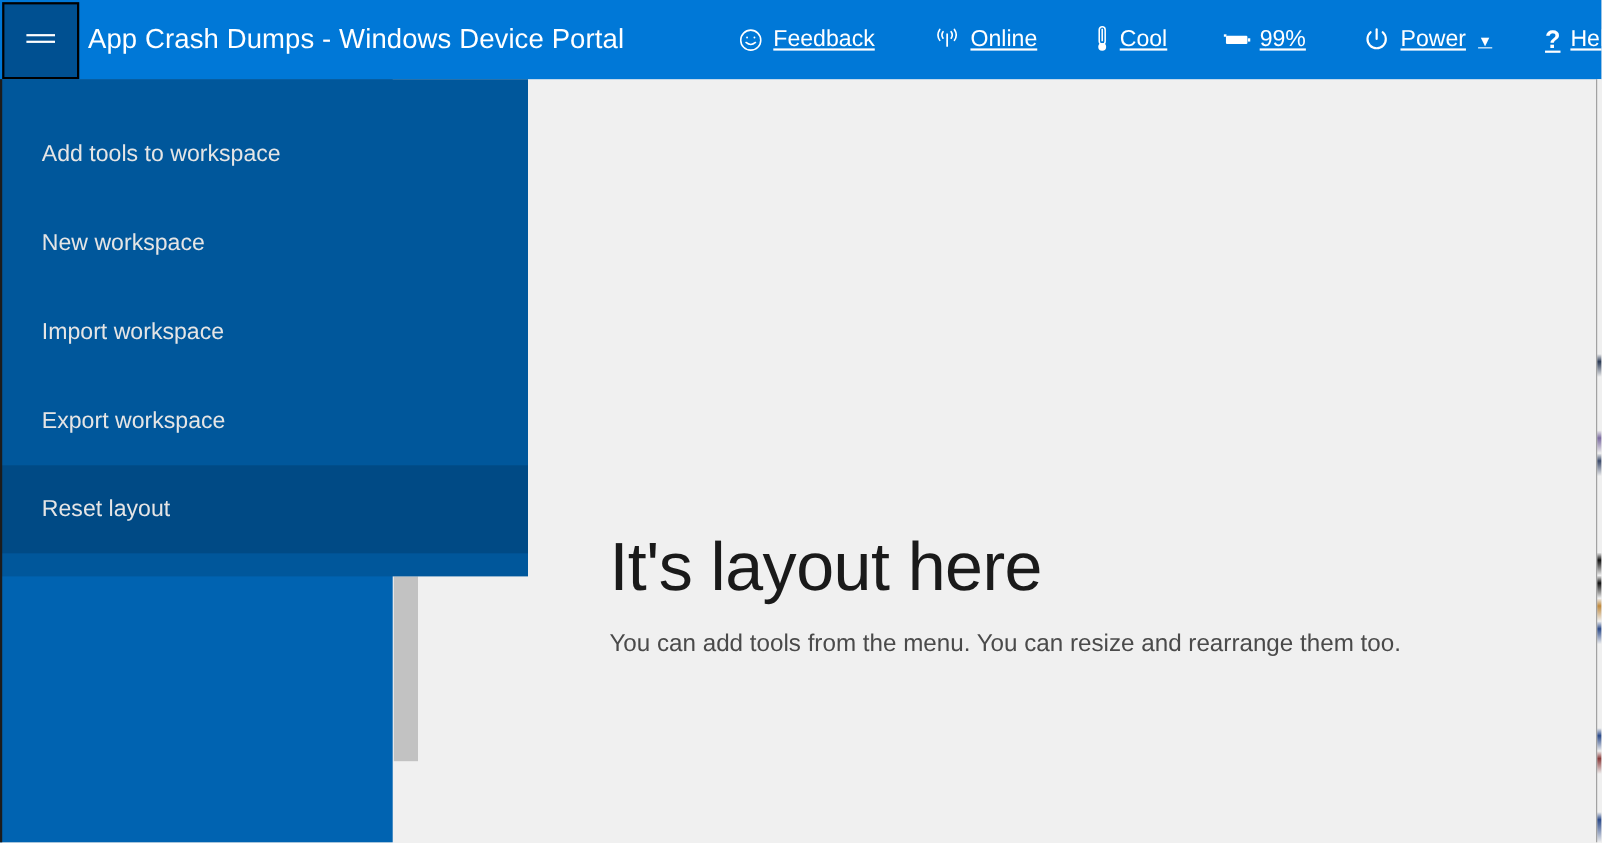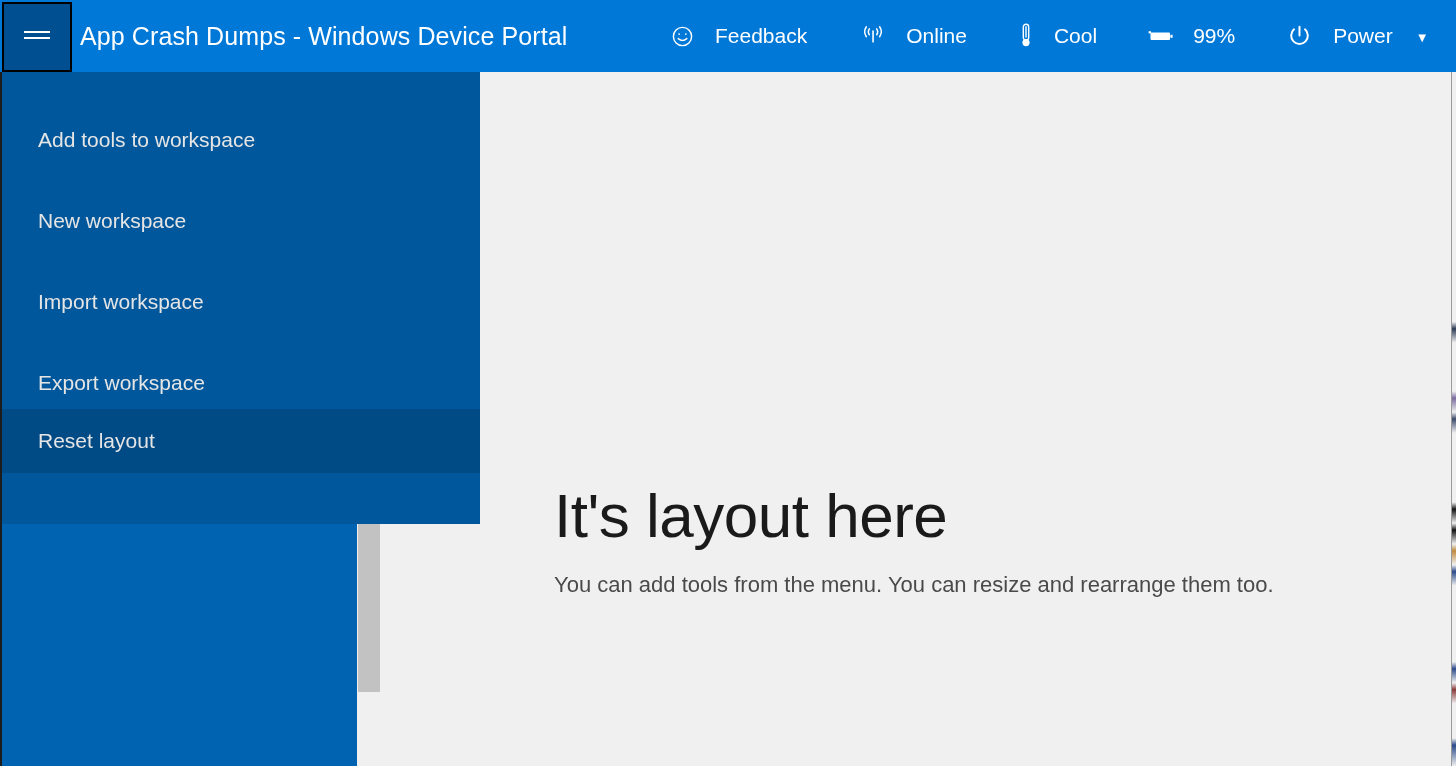--- a/index.html
+++ b/index.html
@@ -96,27 +96,28 @@
   .header-actions {
     position: absolute;
     left: 655px; top: 0;
     height: 72px;
     display: flex; align-items: center;
     gap: 0px;
   }
   .hdr-item {
     display: flex;
     align-items: center;
-    gap: 21px;
+    gap: 9px;
     color: #fff;
     font-size: 21px;
     white-space: nowrap;
     padding: 0 16px;
     height: 48px;
     cursor: pointer;
+    text-decoration: underline;
   }
   .hdr-item.readonly { cursor: default; }
   .hdr-item .ico {
     display: inline-flex;
     align-items: center;
     justify-content: center;
     line-height: 1;
   }
   .hdr-gap-1 { margin-left: 22px; }
   .hdr-gap-2 { margin-left: 20px; }
@@ -265,21 +266,21 @@
     </div>
     <div class="menu-item" style="top:108px;">
       <span>New workspace</span>
     </div>
     <div class="menu-item" style="top:189px;">
       <span>Import workspace</span>
     </div>
     <div class="menu-item" style="top:270px;">
       <span>Export workspace</span>
     </div>
-    <div class="menu-item hl" style="top:337px;height:64px;">
+    <div class="menu-item hl" style="top:351px;height:80px;">
       <span>Reset layout</span>
     </div>
   </div>
 
   <div class="header">
 
     <div class="hamburger-btn">
       <span class="hamburger-glyph">
         <span></span>
           <span></span>

